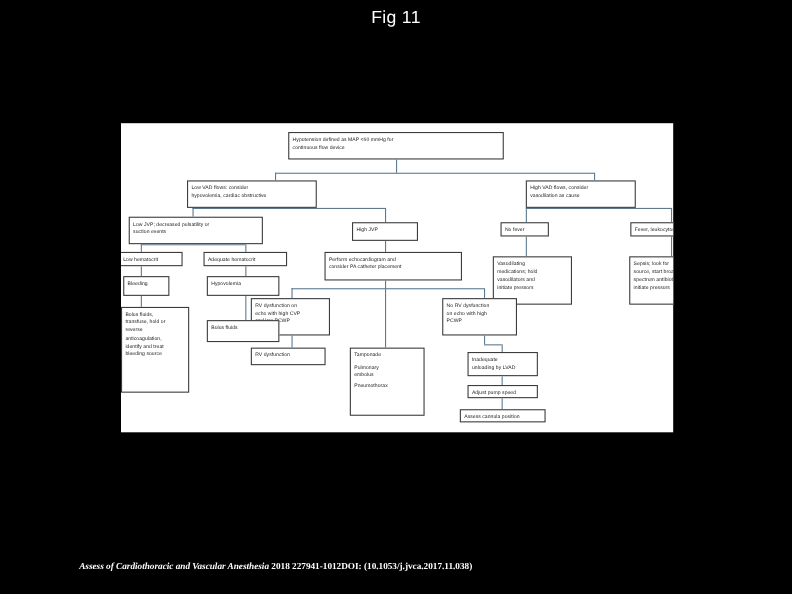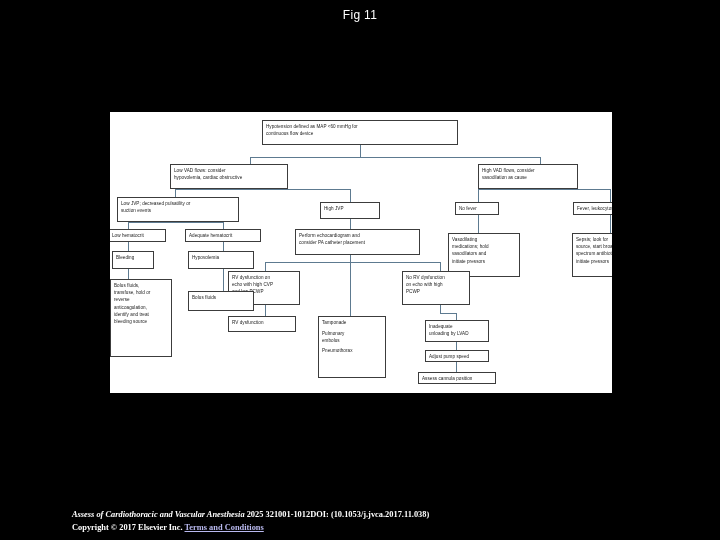--- a/index.html
+++ b/index.html
@@ -20,21 +20,21 @@
   }
 
   
   #slide-title {
     position: absolute;
     left: 0;
     top: 8px;
     width: 720px;
     text-align: center;
     color: #ffffff;
-    font-size: 12px;
+    font-size: 16px;
     font-family: "Liberation Sans", sans-serif;
     letter-spacing: 0.3px;
   }
 
   
   #figure-canvas {
     position: absolute;
     left: 110px;
     top: 112px;
     width: 502px;
@@ -266,17 +266,16 @@
       <span class="ln">Adjust pump speed</span>
     </div>
 
     <div class="node" style="left:308px; top:260px; width:78px; height:12px;">
       <span class="ln">Assess cannula position</span>
     </div>
 
   </div>
 
   <div id="footer">
-    <div class="footer-line italic"><em>Assess of Cardiothoracic and Vascular Anesthesia</em><span> 2025 321001-1012DOI: (10.1053/j.jvca.2017.11.038)</span></div>
-    <div class="footer-line"><span>Copyright © 2017 Elsevier Inc. </span><span id="terms-link">Terms and Conditions</span></div>
+    <div class="footer-line italic"><em>Assess of Cardiothoracic and Vascular Anesthesia</em><span> 2018 227941-1012DOI: (10.1053/j.jvca.2017.11.038)</span></div>
   </div>
 
 </div>
 
 </body></html>

